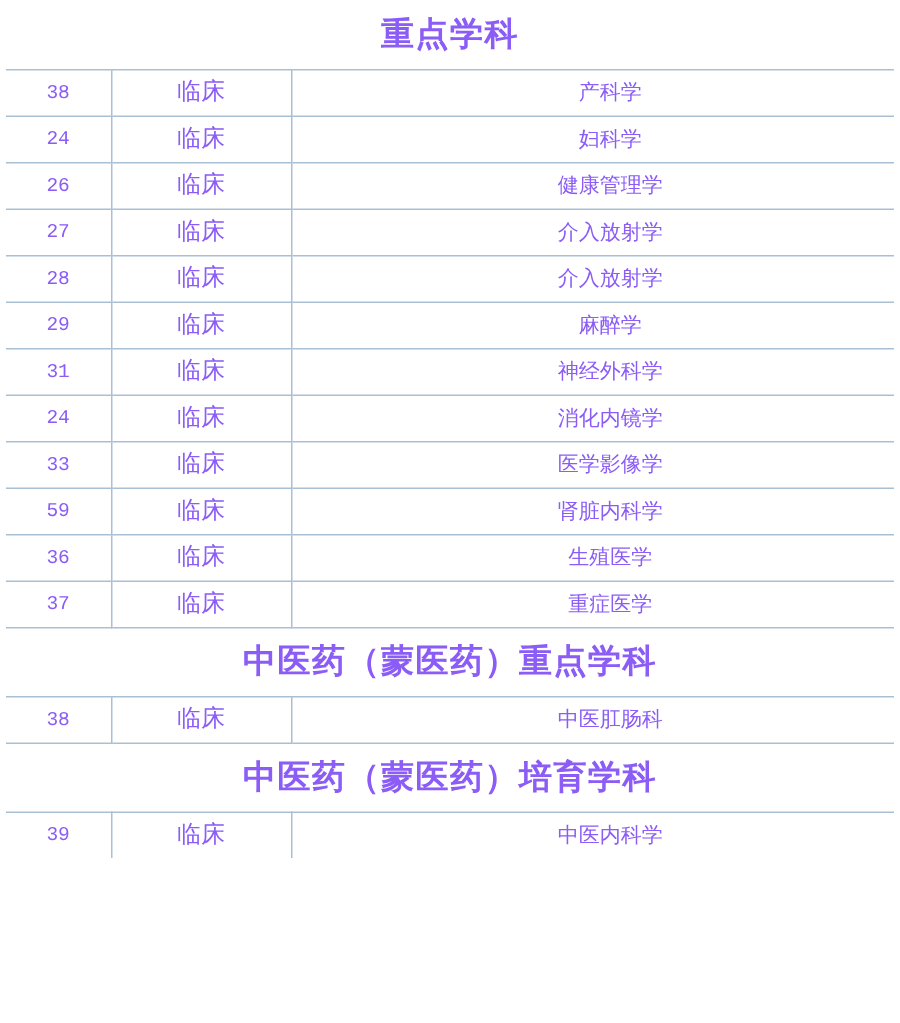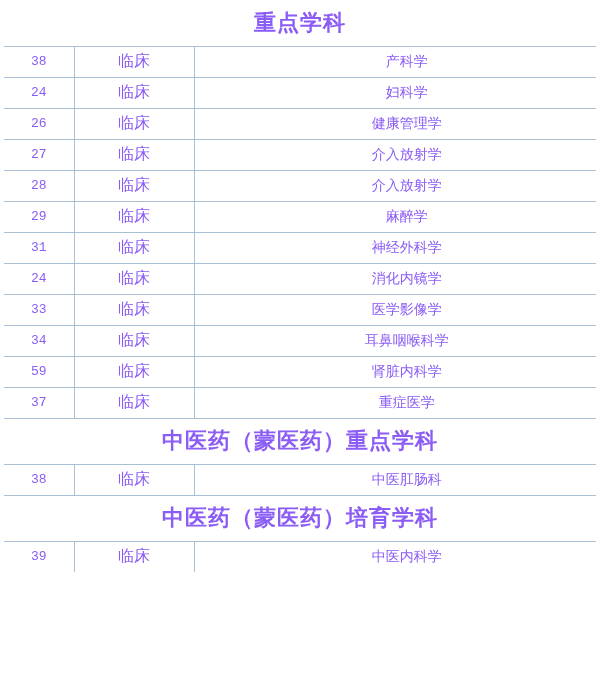--- a/index.html
+++ b/index.html
@@ -127,28 +127,28 @@
         <td class="no">24</td>
         <td class="type">临床</td>
         <td class="name">消化内镜学</td>
       </tr>
       <tr class="data-row">
         <td class="no">33</td>
         <td class="type">临床</td>
         <td class="name">医学影像学</td>
       </tr>
       <tr class="data-row">
-        <td class="no">34</td>
-        <td class="type">临床</td>
-        <td class="name">耳鼻咽喉科学</td>
-      </tr>
-      <tr class="data-row">
         <td class="no">59</td>
         <td class="type">临床</td>
         <td class="name">肾脏内科学</td>
+      </tr>
+      <tr class="data-row">
+        <td class="no">36</td>
+        <td class="type">临床</td>
+        <td class="name">生殖医学</td>
       </tr>
       <tr class="data-row">
         <td class="no">37</td>
         <td class="type">临床</td>
         <td class="name">重症医学</td>
       </tr>
 
       <tr class="section-row">
         <td colspan="3">中医药（蒙医药）重点学科</td>
       </tr>

